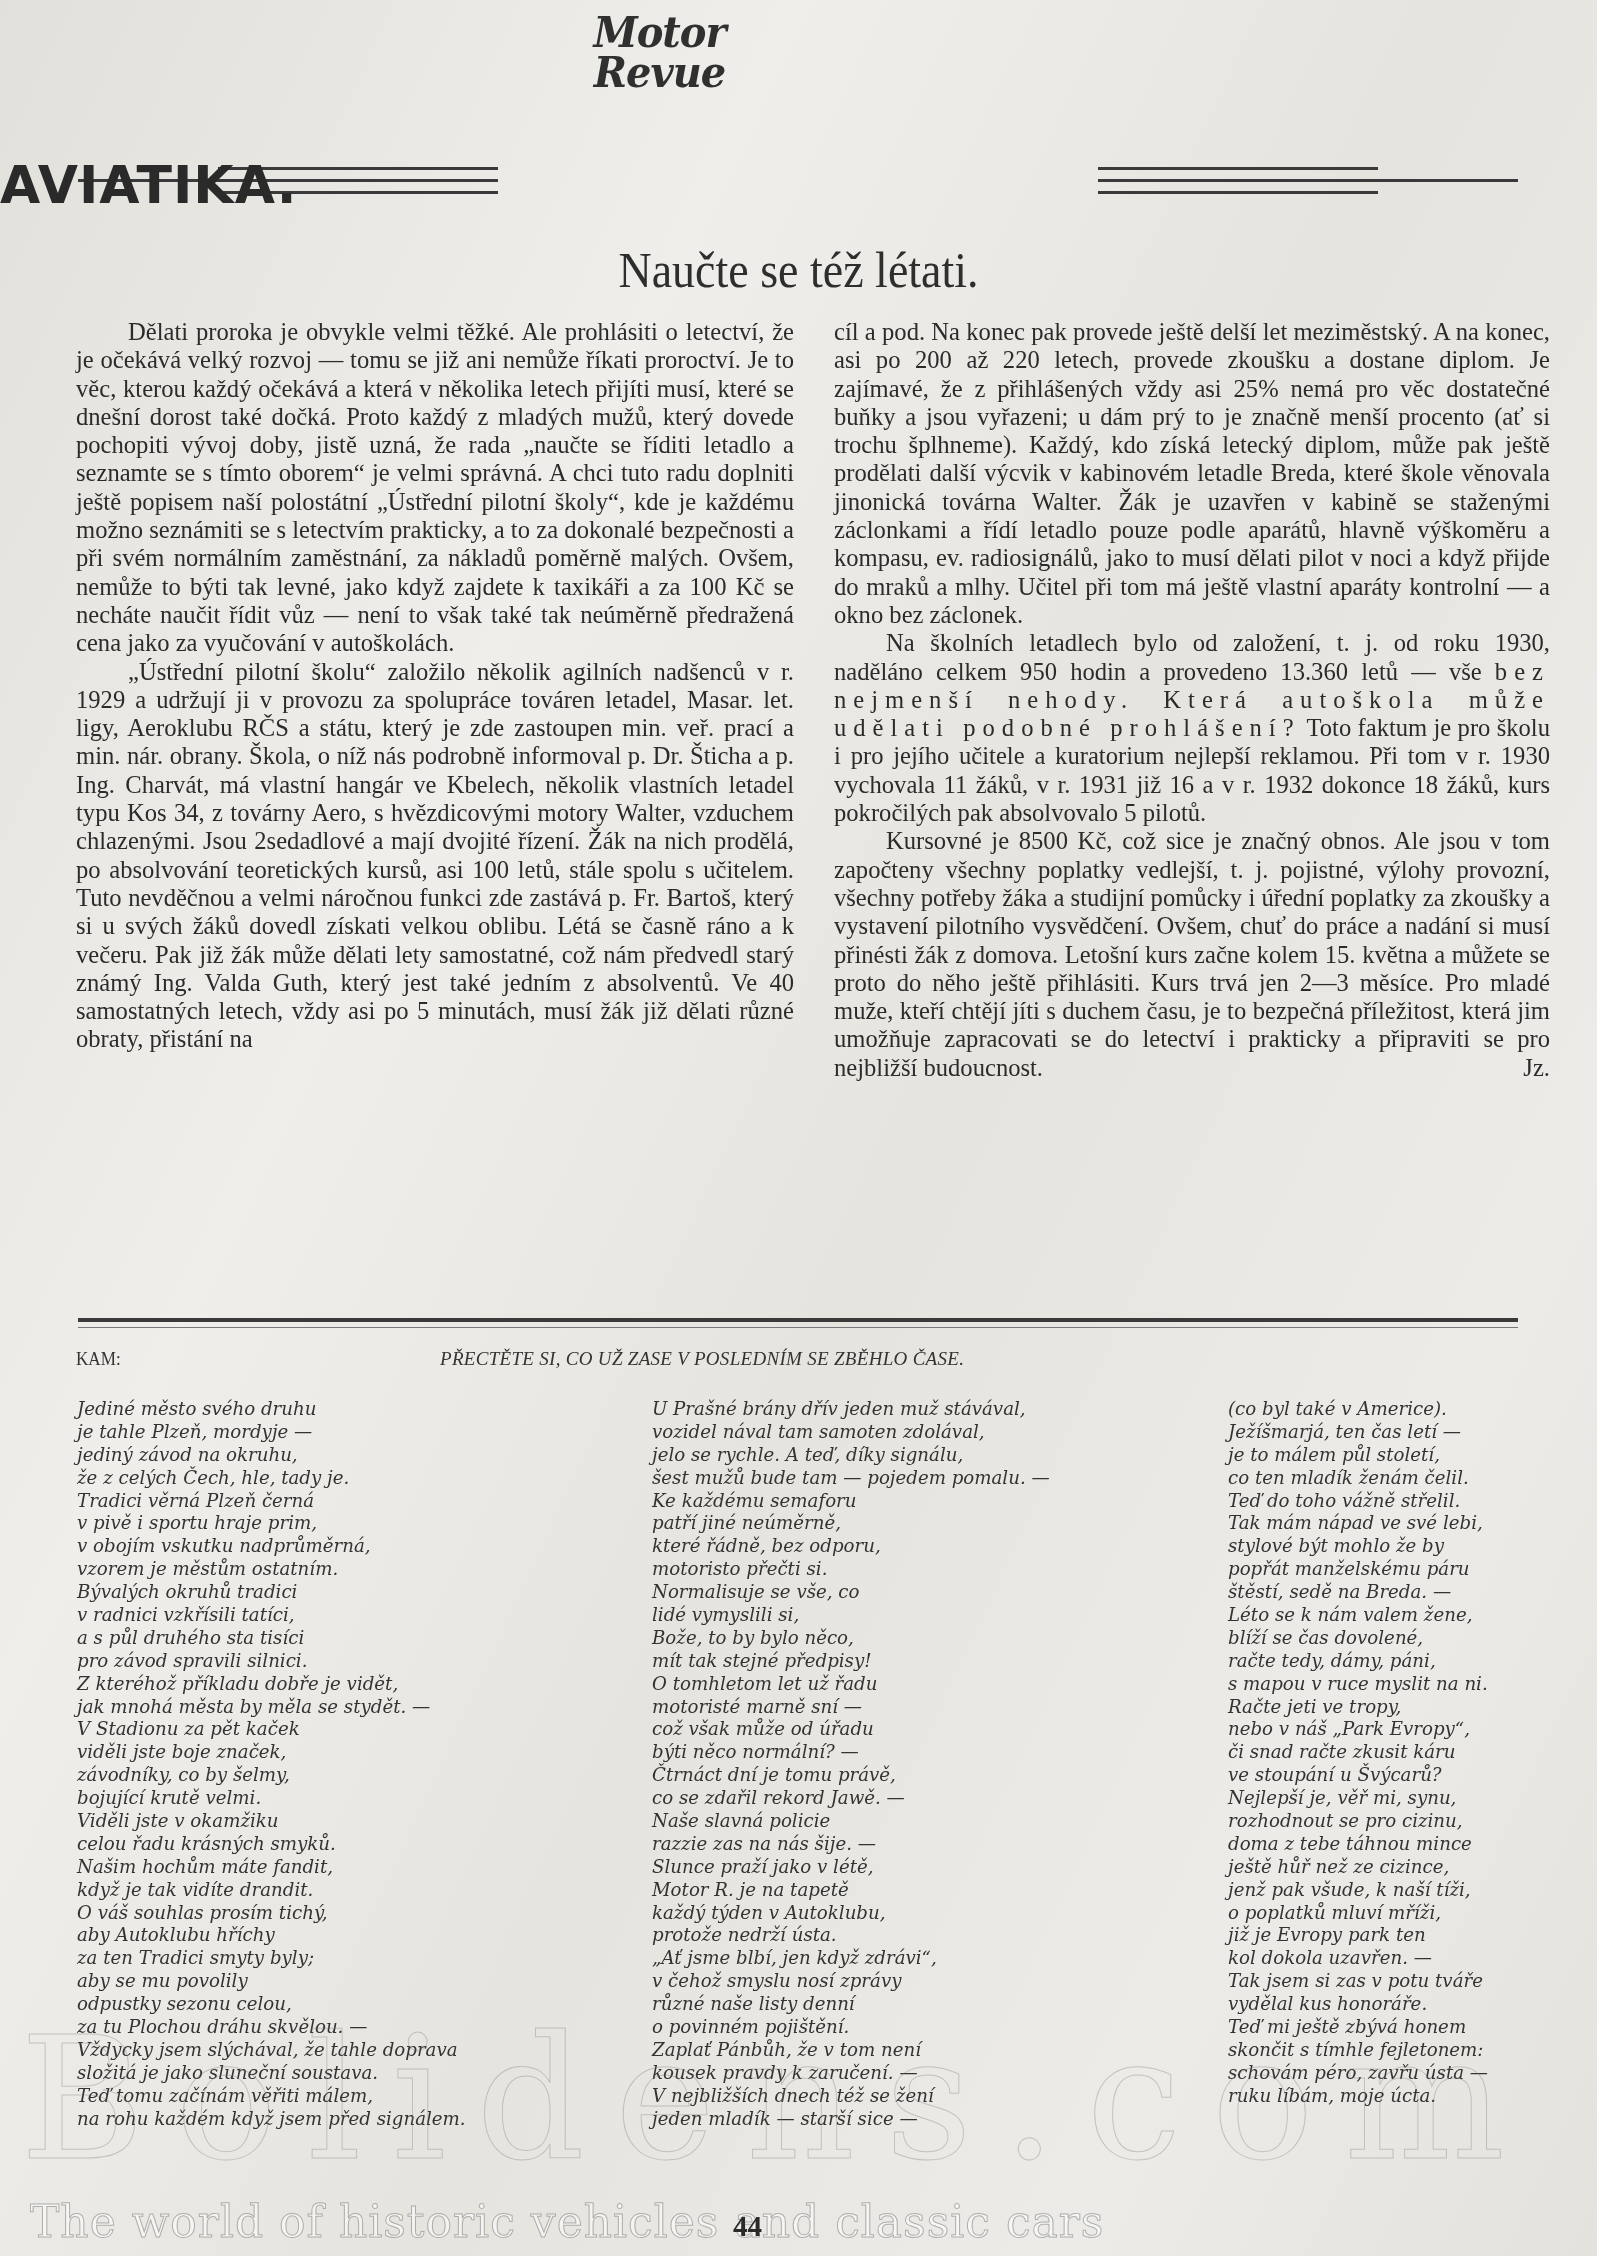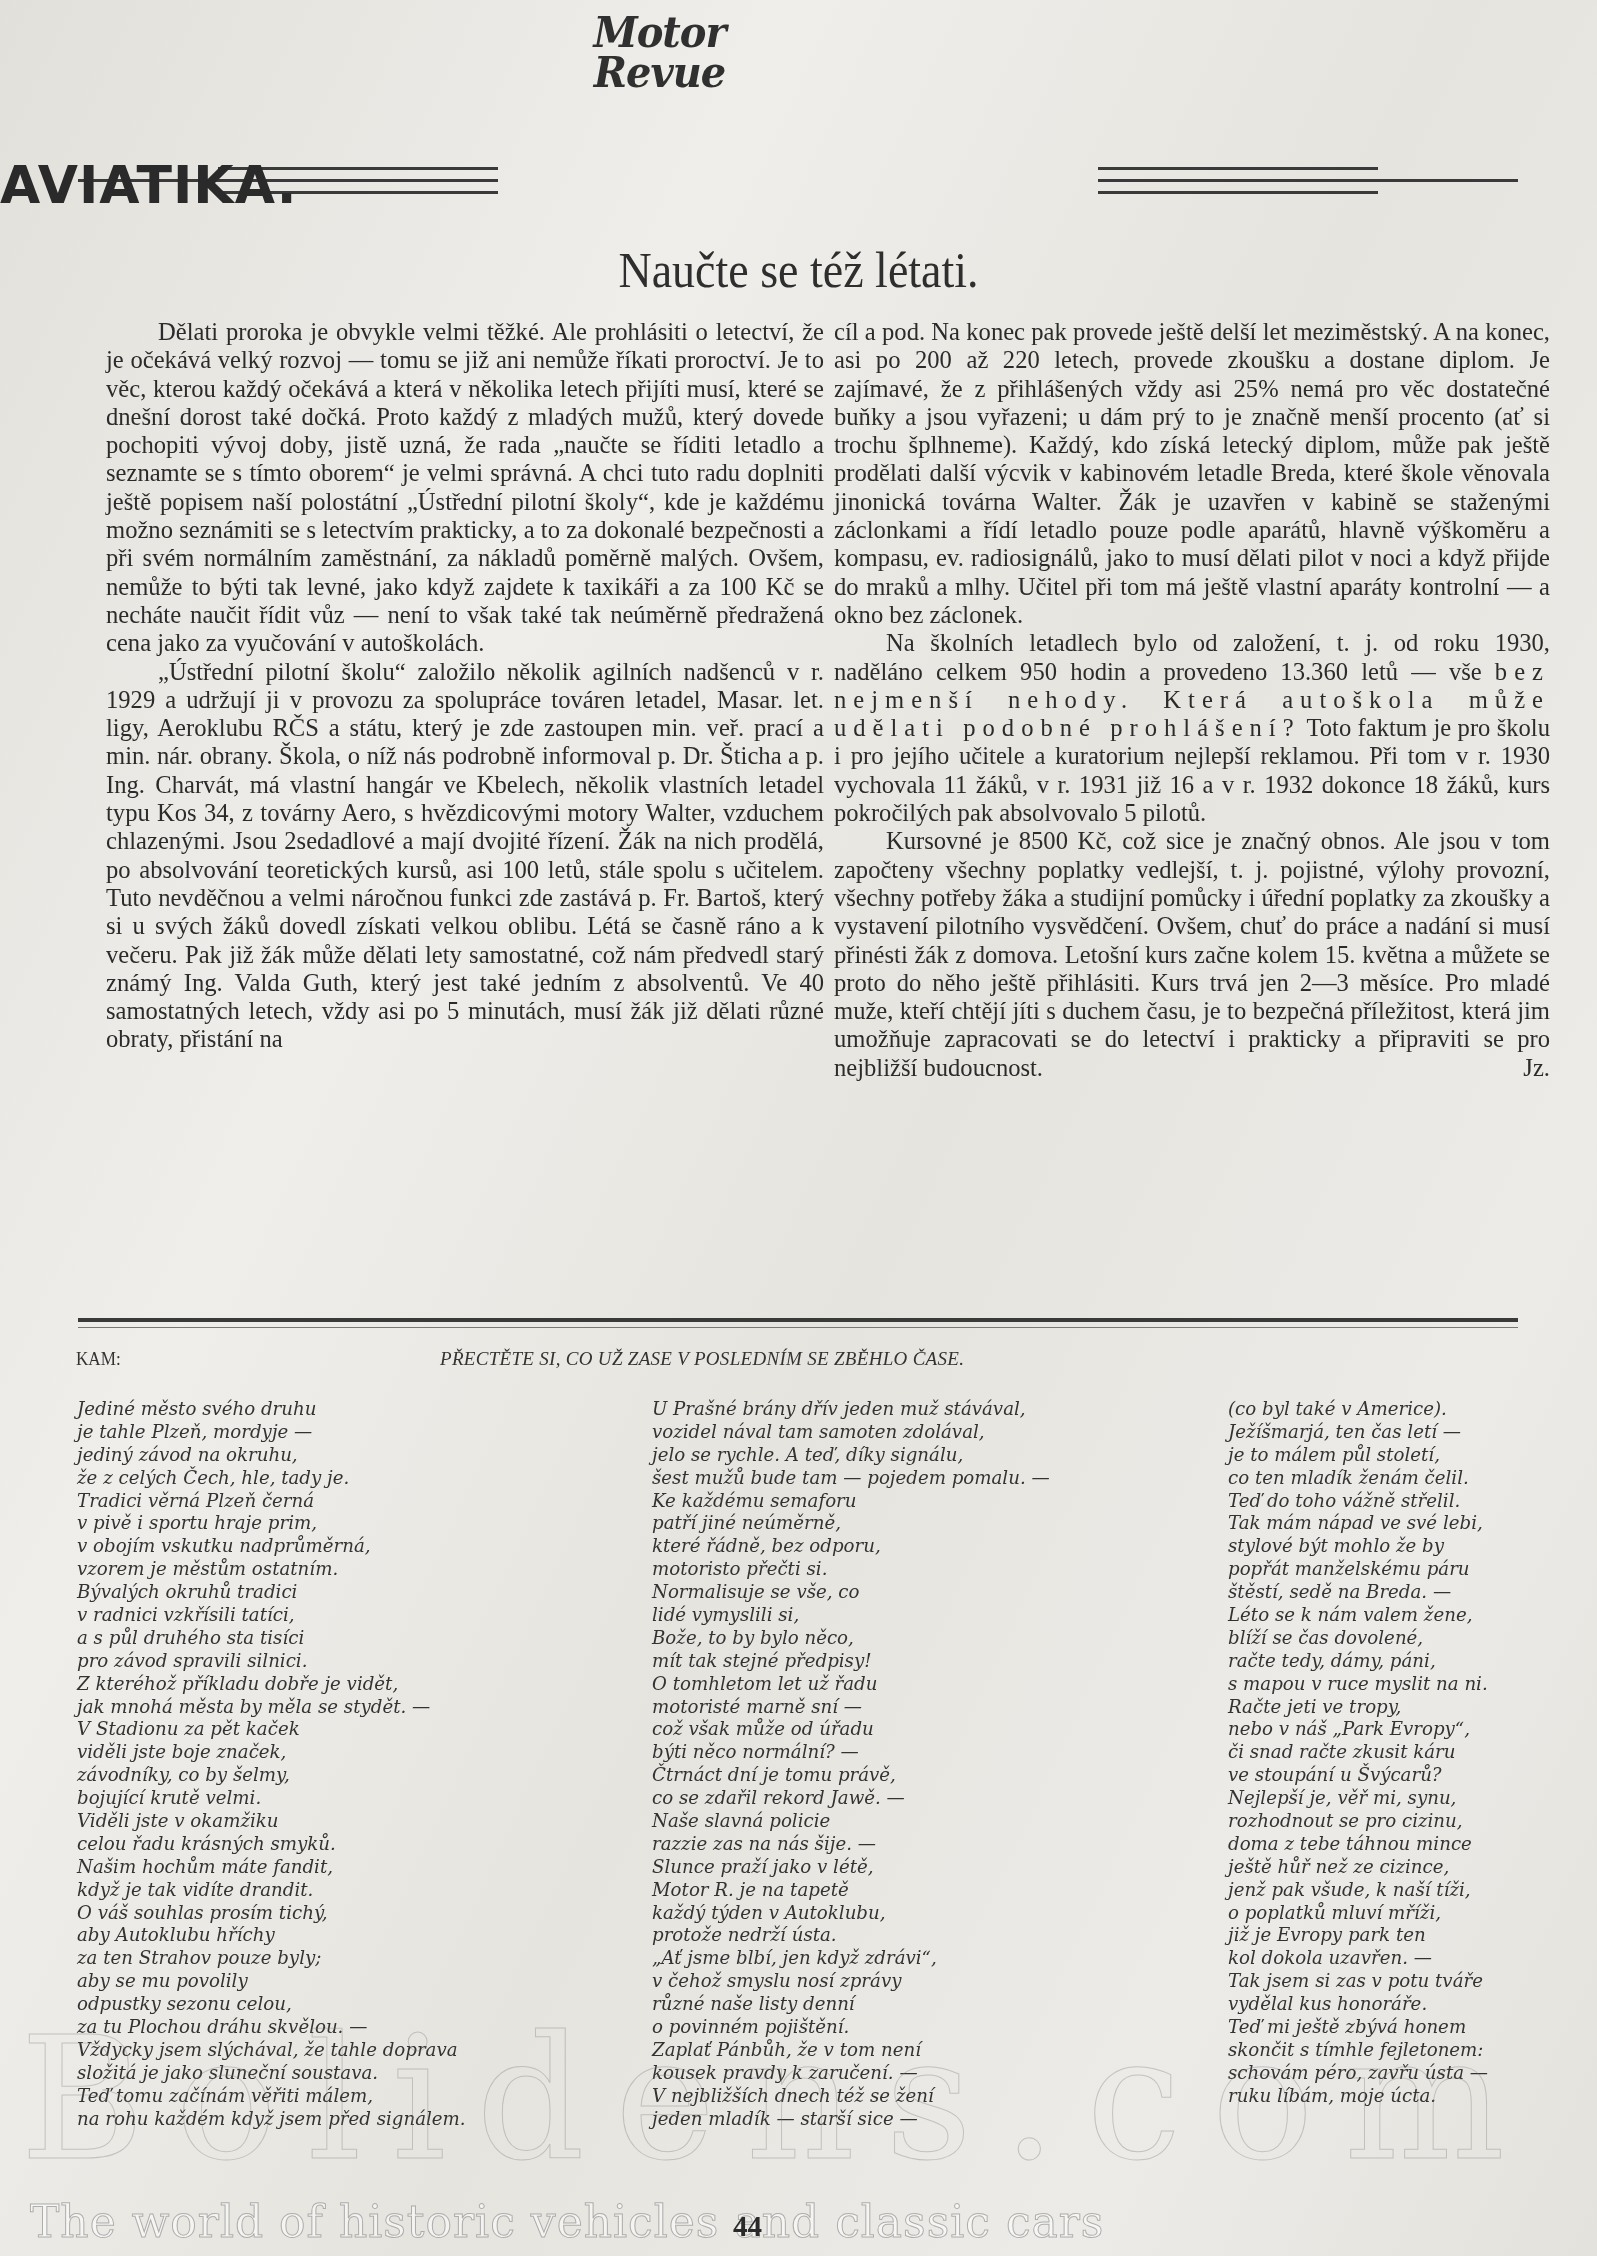--- a/index.html
+++ b/index.html
@@ -53,21 +53,21 @@
   <div class="rule" style="left:78px;width:420px;top:24px;"></div>
   <div class="rule" style="left:218px;width:280px;top:36px;"></div>
   <div class="section-title">AVIATIKA.</div>
   <div class="rule" style="left:1098px;width:280px;top:12px;"></div>
   <div class="rule" style="left:1098px;width:420px;top:24px;"></div>
   <div class="rule" style="left:1098px;width:280px;top:36px;"></div>
 </div>
 
 <div class="article-title">Naučte se též létati.</div>
 
-<div class="col" style="left:76px;top:318px;width:718px;margin-left:30px;">
+<div class="col" style="left:76px;top:318px;width:718px;">
   <p>Dělati proroka je obvykle velmi těžké. Ale prohlásiti o letectví, že je očekává velký rozvoj — tomu se již ani nemůže říkati proroctví. Je to věc, kterou každý očekává a která v několika letech přijíti musí, které se dnešní dorost také dočká. Proto každý z mladých mužů, který dovede pochopiti vývoj doby, jistě uzná, že rada „naučte se říditi letadlo a seznamte se s tímto oborem“ je velmi správná. A chci tuto radu doplniti ještě popisem naší polostátní „Ústřední pilotní školy“, kde je každému možno seznámiti se s letectvím prakticky, a to za dokonalé bezpečnosti a při svém normálním zaměstnání, za nákladů poměrně malých. Ovšem, nemůže to býti tak levné, jako když zajdete k taxikáři a za 100 Kč se necháte naučit řídit vůz — není to však také tak neúměrně předražená cena jako za vyučování v autoškolách.</p>
   <p>„Ústřední pilotní školu“ založilo několik agilních nadšenců v r. 1929 a udržují ji v provozu za spolupráce továren letadel, Masar. let. ligy, Aeroklubu RČS a státu, který je zde zastoupen min. veř. prací a min. nár. obrany. Škola, o níž nás podrobně informoval p. Dr. Šticha a p. Ing. Charvát, má vlastní hangár ve Kbelech, několik vlastních letadel typu Kos 34, z továrny Aero, s hvězdicovými motory Walter, vzduchem chlazenými. Jsou 2sedadlové a mají dvojité řízení. Žák na nich prodělá, po absolvování teoretických kursů, asi 100 letů, stále spolu s učitelem. Tuto nevděčnou a velmi náročnou funkci zde zastává p. Fr. Bartoš, který si u svých žáků dovedl získati velkou oblibu. Létá se časně ráno a k večeru. Pak již žák může dělati lety samostatné, což nám předvedl starý známý Ing. Valda Guth, který jest také jedním z absolventů. Ve 40 samostatných letech, vždy asi po 5 minutách, musí žák již dělati různé obraty, přistání na</p>
 </div>
 
 <div class="col" style="left:834px;top:318px;width:716px;">
   <p class="noind">cíl a pod. Na konec pak provede ještě delší let meziměstský. A na konec, asi po 200 až 220 letech, provede zkoušku a dostane diplom. Je zajímavé, že z přihlášených vždy asi 25% nemá pro věc dostatečné buňky a jsou vyřazeni; u dám prý to je značně menší procento (ať si trochu šplhneme). Každý, kdo získá letecký diplom, může pak ještě prodělati další výcvik v kabinovém letadle Breda, které škole věnovala jinonická továrna Walter. Žák je uzavřen v kabině se staženými záclonkami a řídí letadlo pouze podle aparátů, hlavně výškoměru a kompasu, ev. radiosignálů, jako to musí dělati pilot v noci a když přijde do mraků a mlhy. Učitel při tom má ještě vlastní aparáty kontrolní — a okno bez záclonek.</p>
   <p><span>Na školních letadlech bylo od založení, t. j. od roku 1930, naděláno celkem 950 hodin a provedeno 13.360 letů — vše </span><span class="spaced">bez nejmenší nehody. Která autoškola může udělati podobné prohlášení?</span><span> Toto faktum je pro školu i pro jejího učitele a kuratorium nejlepší reklamou. Při tom v r. 1930 vychovala 11 žáků, v r. 1931 již 16 a v r. 1932 dokonce 18 žáků, kurs pokročilých pak absolvovalo 5 pilotů.</span></p>
   <p><span>Kursovné je 8500 Kč, což sice je značný obnos. Ale jsou v tom započteny všechny poplatky vedlejší, t. j. pojistné, výlohy provozní, všechny potřeby žáka a studijní pomůcky i úřední poplatky za zkoušky a vystavení pilotního vysvědčení. Ovšem, chuť do práce a nadání si musí přinésti žák z domova. Letošní kurs začne kolem 15. května a můžete se proto do něho ještě přihlásiti. Kurs trvá jen 2—3 měsíce. Pro mladé muže, kteří chtějí jíti s duchem času, je to bezpečná příležitost, která jim umožňuje zapracovati se do letectví i prakticky a připraviti se pro nejbližší budoucnost.</span><span class="sig">Jz.</span></p>
 </div>
 
@@ -95,21 +95,21 @@
     <div>V Stadionu za pět kaček</div>
     <div>viděli jste boje značek,</div>
     <div>závodníky, co by šelmy,</div>
     <div>bojující krutě velmi.</div>
     <div>Viděli jste v okamžiku</div>
     <div>celou řadu krásných smyků.</div>
     <div>Našim hochům máte fandit,</div>
     <div>když je tak vidíte drandit.</div>
     <div>O váš souhlas prosím tichý,</div>
     <div>aby Autoklubu hříchy</div>
-    <div>za ten Strahov pouze byly;</div>
+    <div>za ten Tradici smyty byly;</div>
     <div>aby se mu povolily</div>
     <div>odpustky sezonu celou,</div>
     <div>za tu Plochou dráhu skvělou. —</div>
     <div>Vždycky jsem slýchával, že tahle doprava</div>
     <div>složitá je jako sluneční soustava.</div>
     <div>Teď tomu začínám věřiti málem,</div>
     <div>na rohu každém když jsem před signálem.</div>
   </div>
 <div class="verse" id="verse2" style="left:652px;top:1398px;">
     <div>U Prašné brány dřív jeden muž stávával,</div>

